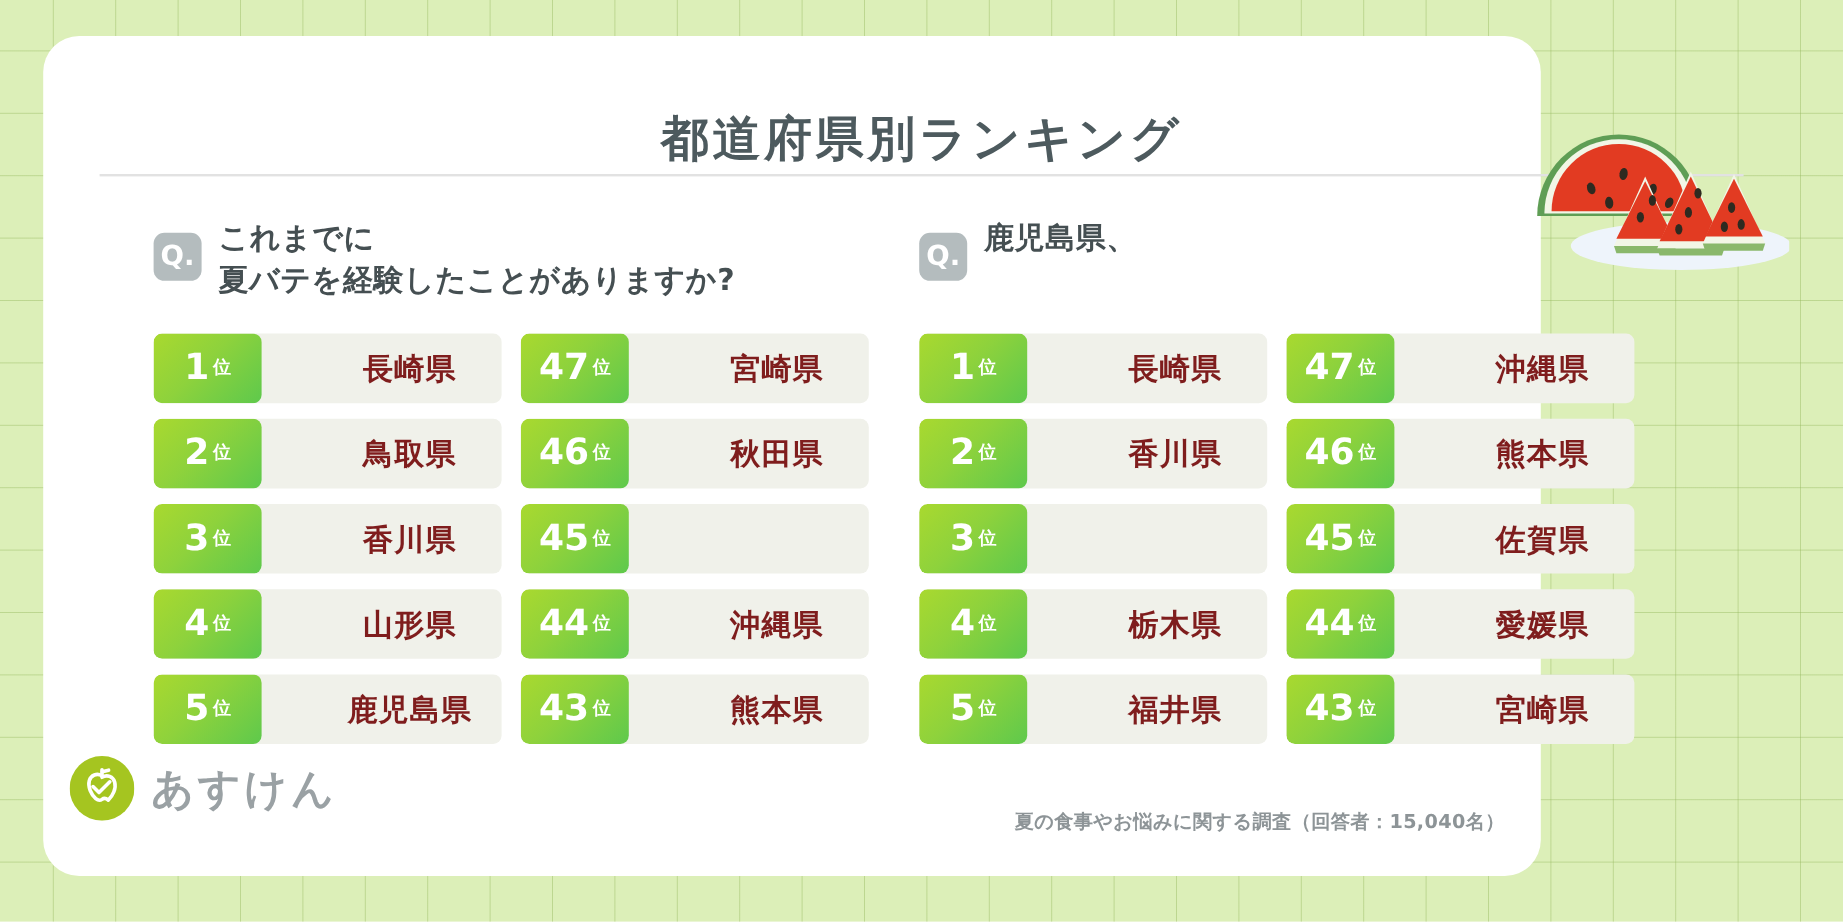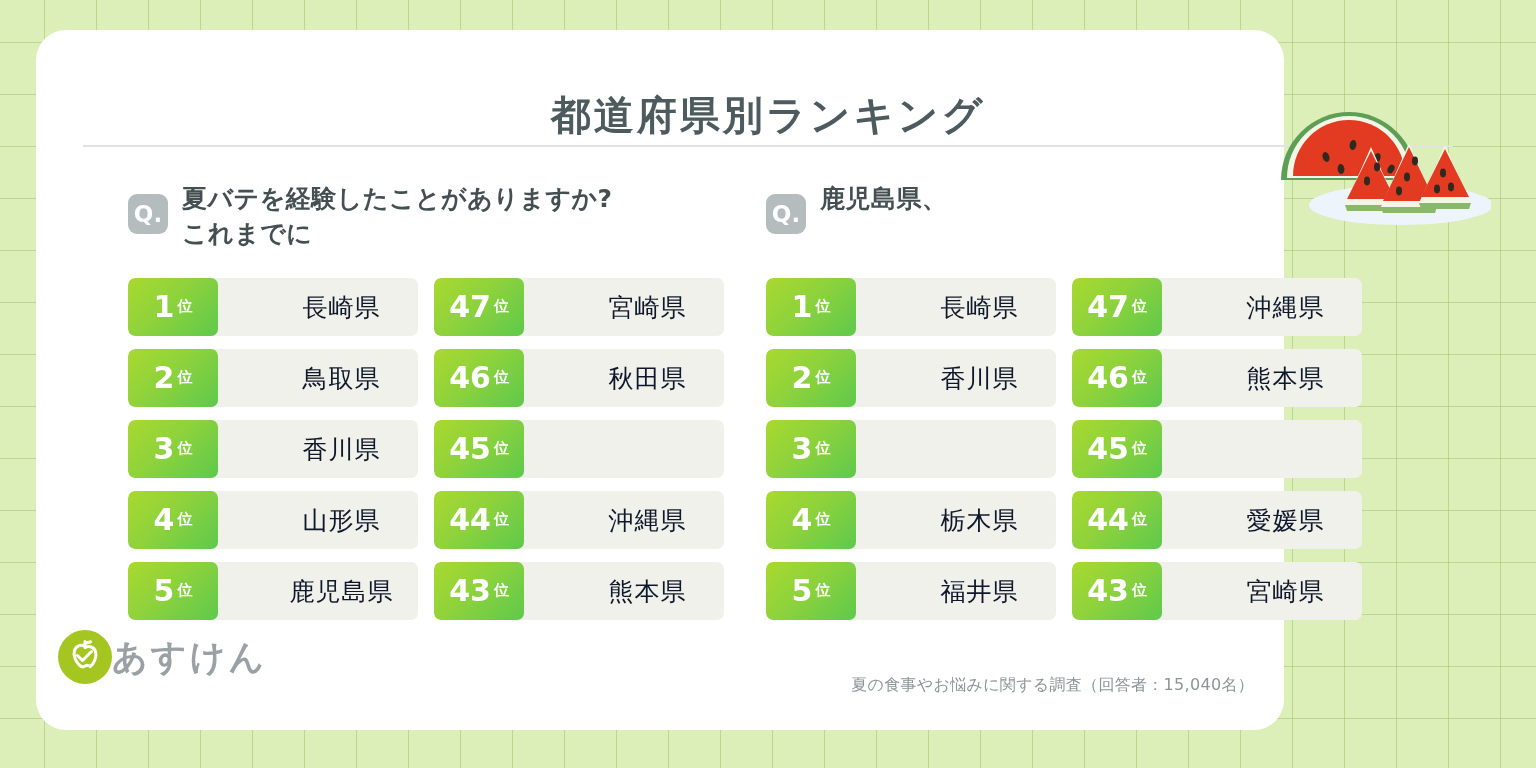--- a/index.html
+++ b/index.html
@@ -142,52 +142,54 @@
     font-weight: 600;
     line-height: 1;
     padding-bottom: 2px;
   }
   .pref-name {
     flex: 1;
     display: flex;
     align-items: center;
     justify-content: center;
     font-size: 25px;
-    font-weight: 400;
-    color: #0f172a;
+    font-weight: 700;
+    color: #7f1d1d;
     letter-spacing: 1px;
     padding-left: 47px;
   }
 
   .footer-logo {
     position: absolute;
     left: 22px;
     top: 600px;
     display: flex;
     align-items: center;
+    gap: 14px;
   }
   .logo-mark {
     width: 54px;
     height: 54px;
     flex: none;
   }
   .logo-text {
     font-size: 35px;
     font-weight: 700;
     color: #9aa1a4;
     letter-spacing: 3px;
   }
 
   .footer-note {
     position: absolute;
     right: 30px;
     top: 645px;
     font-size: 16px;
     color: #8d9497;
     letter-spacing: 0.3px;
+    font-weight: bold;
   }
 </style>
 </head>
 <body>
 
 <div class="card">
 
   <div class="page-title">都道府県別ランキング</div>
   <div class="title-divider"></div>
 
@@ -232,22 +234,22 @@
       </g>
     </svg>
   </div>
 
   <div class="panels">
 
     <div class="panel left">
       <div class="q-head">
         <div class="q-badge">Q.</div>
         <div class="q-text">
+          <div>これまでに</div>
           <div>夏バテを経験したことがありますか?</div>
-          <div>これまでに</div>
         </div>
       </div>
       <div class="columns">
         <div class="col">
           <div class="rank-row">
             <div class="rank-badge">
               <span class="rank-num">1</span>
               <span class="rank-suffix">位</span>
             </div>
             <div class="pref-name">長崎県</div>
@@ -377,20 +379,21 @@
               <span class="rank-num">46</span>
               <span class="rank-suffix">位</span>
             </div>
             <div class="pref-name">熊本県</div>
           </div>
           <div class="rank-row">
             <div class="rank-badge">
               <span class="rank-num">45</span>
               <span class="rank-suffix">位</span>
             </div>
+            <div class="pref-name">佐賀県</div>
           </div>
           <div class="rank-row">
             <div class="rank-badge">
               <span class="rank-num">44</span>
               <span class="rank-suffix">位</span>
             </div>
             <div class="pref-name">愛媛県</div>
           </div>
           <div class="rank-row">
             <div class="rank-badge">

